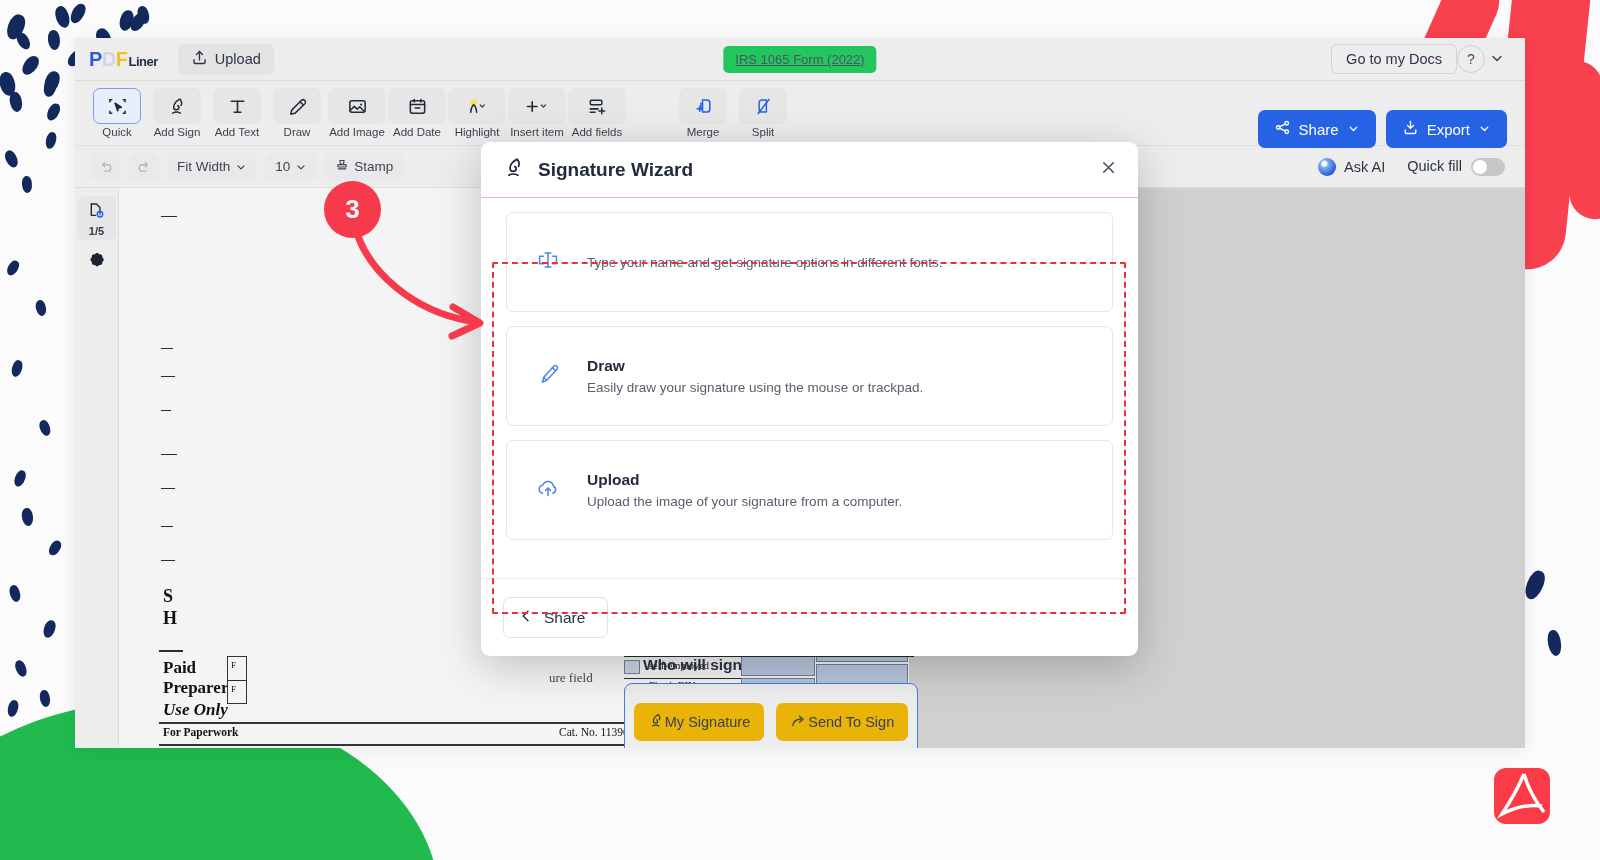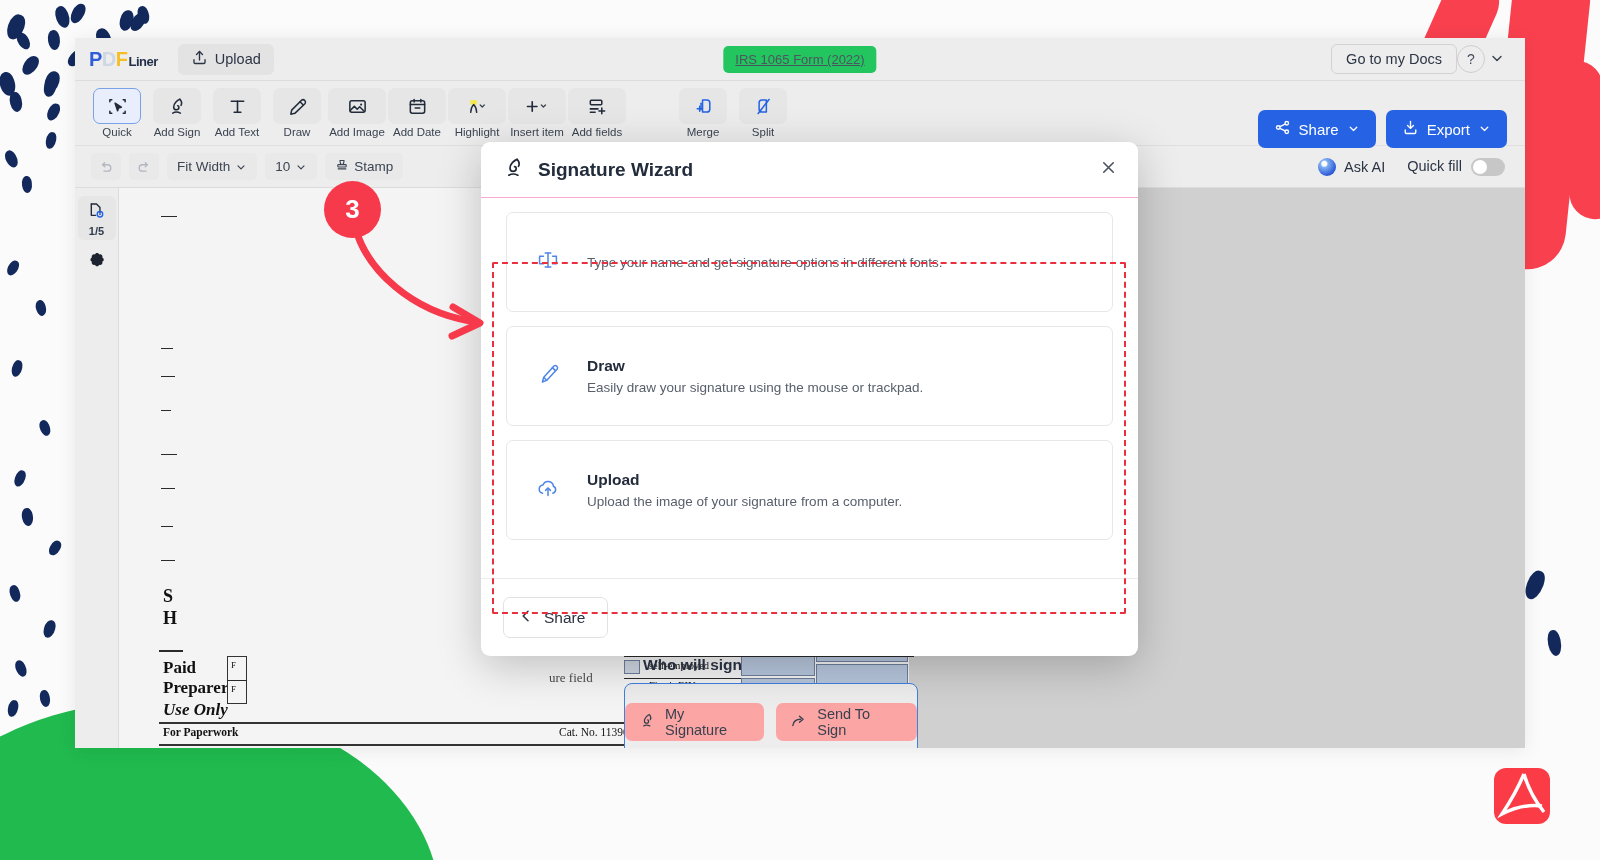--- a/index.html
+++ b/index.html
@@ -181,22 +181,22 @@
   
   .wws {
     position: absolute; left: 549px; top: 645px; width: 294px; height: 78px;
     background: #ededed; border: 1.6px solid #3f7fe0; border-radius: 8px;
     z-index: 20; display: flex; align-items: center; justify-content: center; gap: 12px;
   }
   .wws-label {
     position: absolute; left: 18px; top: -28px; font-size: 15.5px; font-weight: 700; color: #2b3444;
   }
   .wws-btn {
-    height: 38px; padding: 0 14px; border-radius: 7px; background: #fca5a5;
-    display: flex; align-items: center; gap: 9px; font-size: 14.5px; color: #39414e; cursor: pointer;
+    height: 38px; padding: 0 14px; border-radius: 7px; background: #eab308;
+    display: flex; align-items: center; font-size: 14.5px; color: #39414e; cursor: pointer;
   }
 
   
   .badge3 {
     position: absolute; left: 324px; top: 181px; width: 57px; height: 57px;
     background: #f6394b; border-radius: 50%; color: #fff;
     display: flex; align-items: center; justify-content: center;
     font-size: 26px; font-weight: 700; z-index: 60;
   }
   .arrow-svg { position: absolute; left: 320px; top: 225px; z-index: 59; pointer-events: none; }

